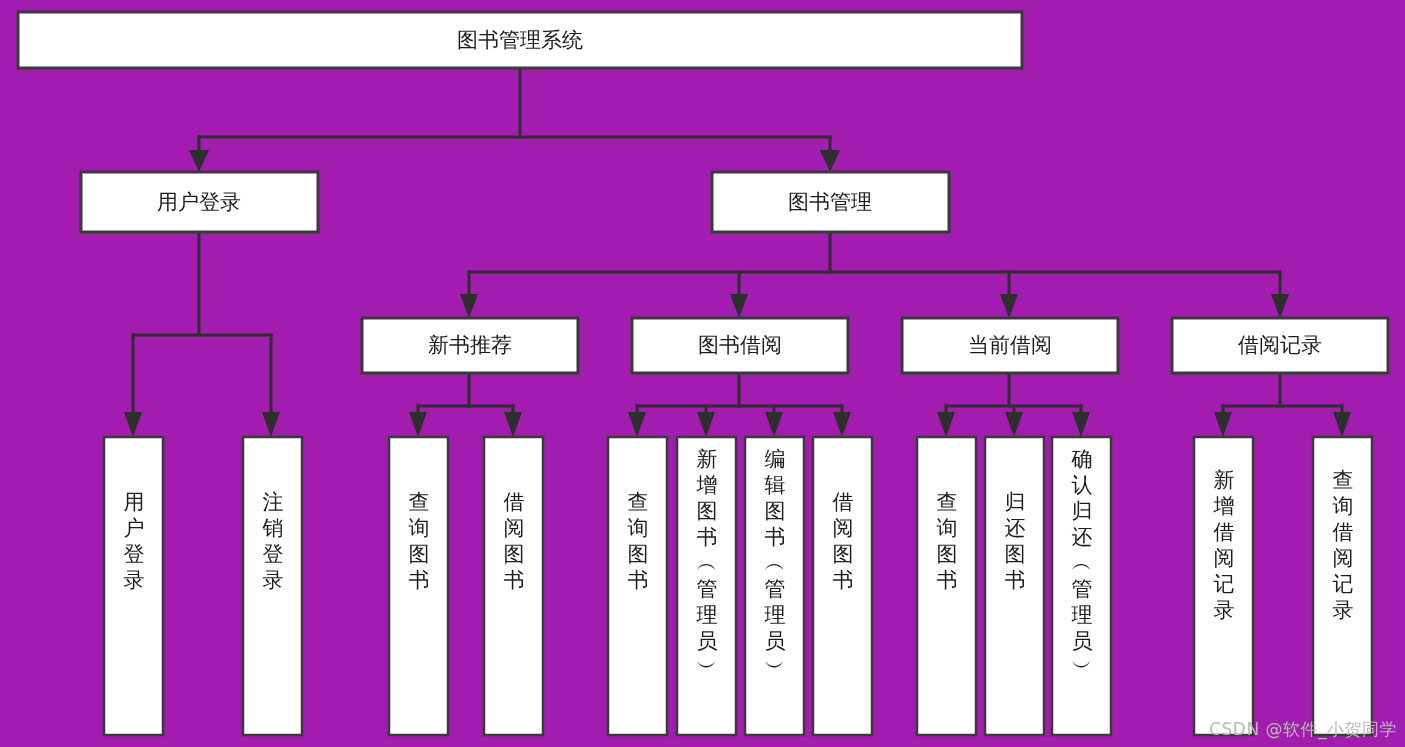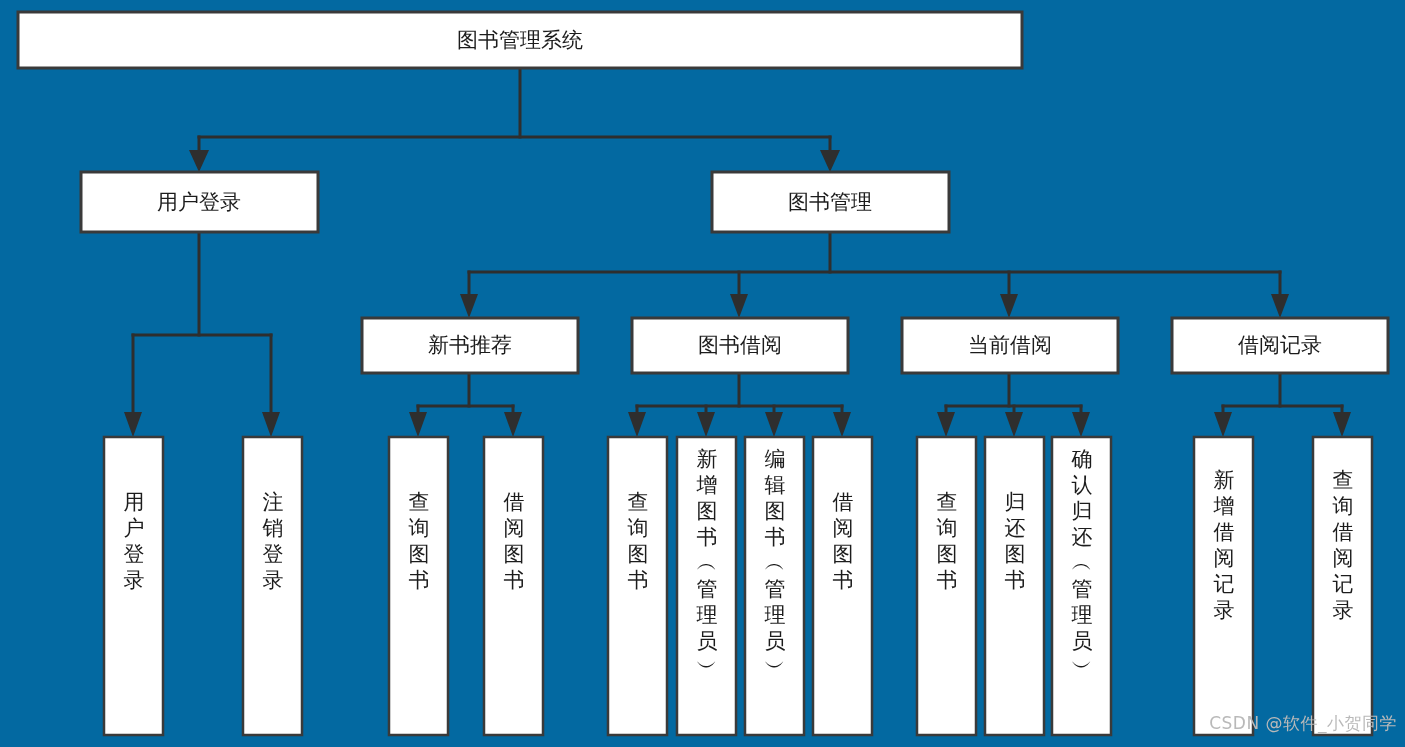--- a/index.html
+++ b/index.html
@@ -10,21 +10,21 @@
   body {
     width: 1405px;
     height: 747px;
     font-family: "DejaVu Sans", "Liberation Sans", sans-serif;
     overflow: hidden;
   }
   #diagram-root {
     position: relative;
     width: 1405px;
     height: 747px;
-    background: #0369a1;
+    background: #a21caf;
   }
   svg.diagram-canvas {
     position: absolute;
     left: 0;
     top: 0;
     width: 1405px;
     height: 747px;
     display: block;
   }
   .node-box {
@@ -57,21 +57,21 @@
     font-family: "DejaVu Sans", "Liberation Sans", sans-serif;
     font-size: 21px;
     fill: #1c1c1c;
     text-anchor: middle;
     dominant-baseline: middle;
     white-space: pre;
   }
   .watermark {
     position: absolute;
     right: 8px;
-    bottom: 12px;
+    bottom: 6px;
     font-family: "DejaVu Sans", "Liberation Sans", sans-serif;
     font-size: 17px;
     color: #b9b9b9;
     letter-spacing: 0.5px;
     user-select: none;
     white-space: nowrap;
   }
 </style>
 </head>
 <body>

